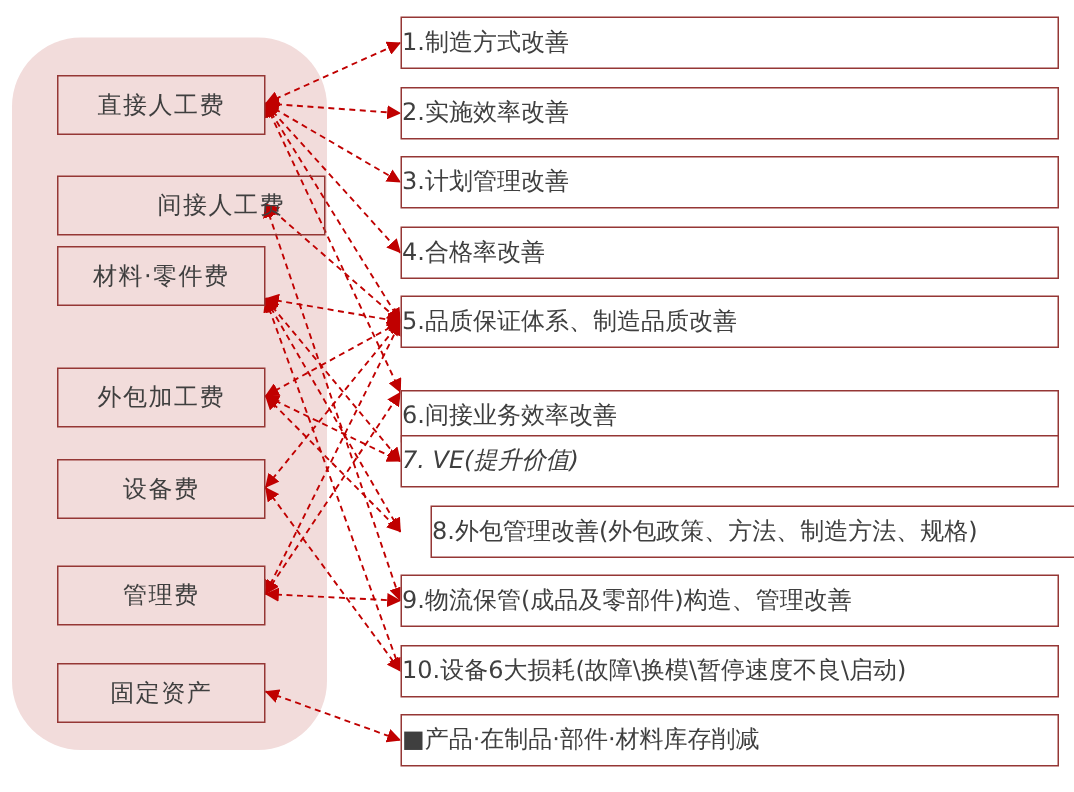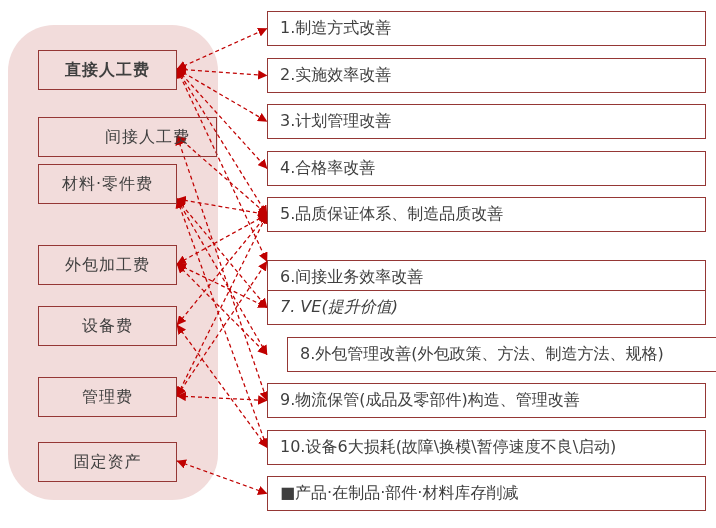--- a/index.html
+++ b/index.html
@@ -24,21 +24,21 @@
     position:absolute;left:38px;width:137px;height:38px;
     border:1.6px solid var(--border);box-sizing:content-box;
     display:flex;align-items:center;justify-content:center;
     font-size:16px;letter-spacing:1px;color:var(--text);
     z-index:3;background:transparent;
   }
   .item{
     position:absolute;left:267px;width:439px;height:35px;
     border:1.6px solid var(--border);box-sizing:border-box;
     background:#ffffff;display:flex;align-items:center;
-    padding-left:12px;font-size:16px;color:var(--text);
+    padding-left:0;font-size:16px;color:var(--text);
     z-index:3;white-space:nowrap;
   }
 </style>
 </head>
 <body>
 
 <div class="stage">
   <div class="panel"></div>
 
   <svg id="wires" xmlns="http://www.w3.org/2000/svg">
@@ -64,21 +64,21 @@
       <line x1="177" y1="264" x2="267" y2="354.5" stroke="#C00000" stroke-width="1.25" stroke-dasharray="4 3" marker-start="url(#arrow)" marker-end="url(#arrow)"></line>
       <line x1="177" y1="325" x2="267" y2="214.5" stroke="#C00000" stroke-width="1.25" stroke-dasharray="4 3" marker-start="url(#arrow)" marker-end="url(#arrow)"></line>
       <line x1="177" y1="325" x2="267" y2="447.5" stroke="#C00000" stroke-width="1.25" stroke-dasharray="4 3" marker-start="url(#arrow)" marker-end="url(#arrow)"></line>
       <line x1="177" y1="396" x2="267" y2="214.5" stroke="#C00000" stroke-width="1.25" stroke-dasharray="4 3" marker-start="url(#arrow)" marker-end="url(#arrow)"></line>
       <line x1="177" y1="396" x2="267" y2="261.5" stroke="#C00000" stroke-width="1.25" stroke-dasharray="4 3" marker-start="url(#arrow)" marker-end="url(#arrow)"></line>
       <line x1="177" y1="396" x2="267" y2="400.5" stroke="#C00000" stroke-width="1.25" stroke-dasharray="4 3" marker-start="url(#arrow)" marker-end="url(#arrow)"></line>
       <line x1="177" y1="461" x2="267" y2="493.5" stroke="#C00000" stroke-width="1.25" stroke-dasharray="4 3" marker-start="url(#arrow)" marker-end="url(#arrow)"></line>
     </svg>
 
   <div id="cats">
-      <div class="cat" style="top: 50px; font-weight: bold;">直接人工费</div>
+      <div class="cat" style="top: 50px;">直接人工费</div>
       <div class="cat" style="top: 117px; padding-left: 40px;">间接人工费</div>
       <div class="cat" style="top: 164px;">材料·零件费</div>
       <div class="cat" style="top: 245px;">外包加工费</div>
       <div class="cat" style="top: 306px;">设备费</div>
       <div class="cat" style="top: 377px;">管理费</div>
       <div class="cat" style="top: 442px;">固定资产</div>
     </div>
   <div id="items">
       <div class="item" style="top: 11px;">1.制造方式改善</div>
       <div class="item" style="top: 58px;">2.实施效率改善</div>

